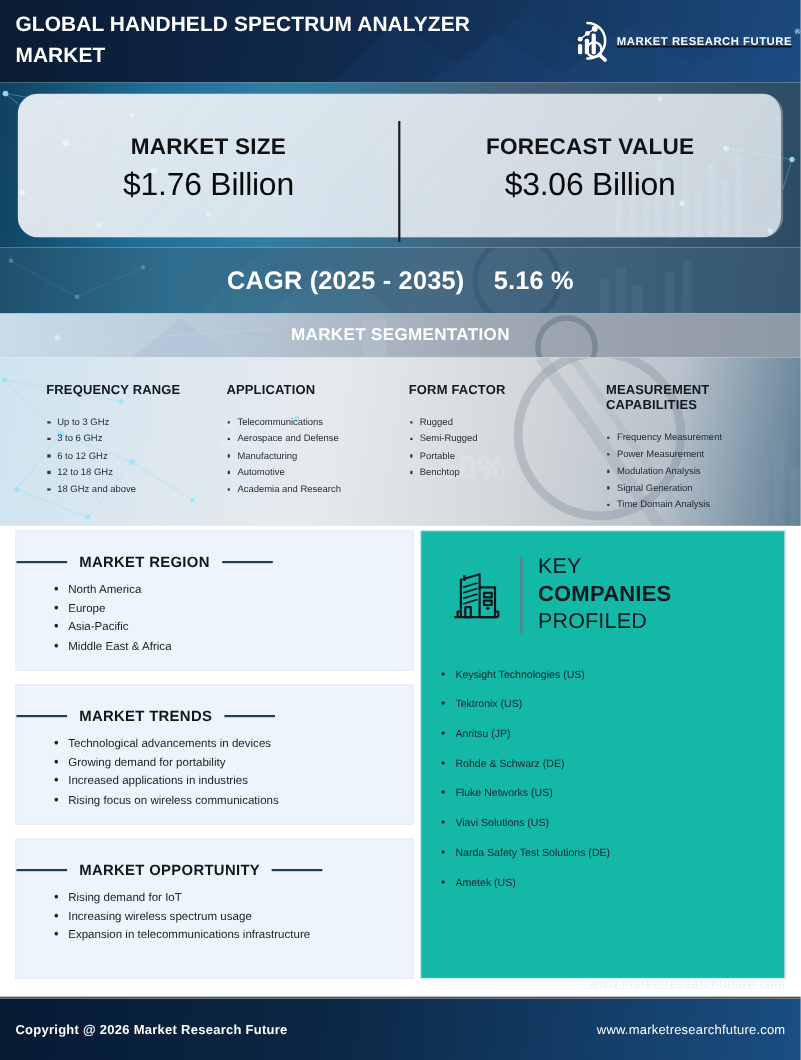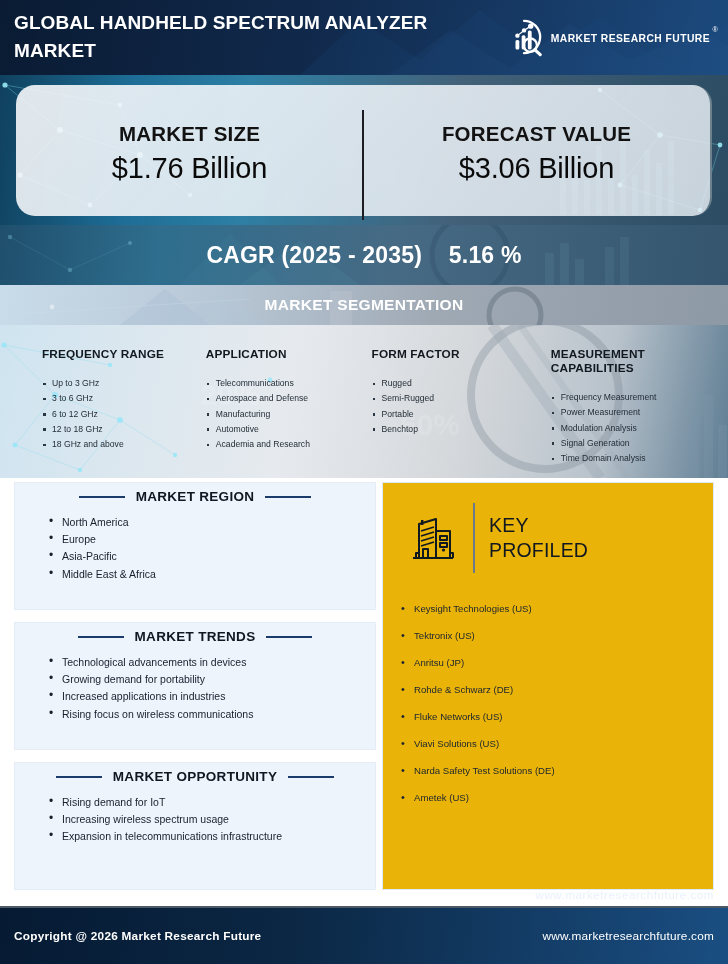--- a/index.html
+++ b/index.html
@@ -18,22 +18,22 @@
   .header-deco {
     position:absolute; left:300px; top:0; width:428px; height:75px;
     opacity:.35;
   }
   .header-title {
     position:absolute; left:14px; top:9px; width:430px;
     color:#ffffff; font-size:19px; font-weight:bold;
     line-height:28px; letter-spacing:.1px;
   }
   .logo-wrap {
-    position:absolute; right:18px; top:19px;
-    display:flex; align-items:center; gap:7px;
+    position:absolute; right:8px; top:19px;
+    display:flex; align-items:center; gap:7px;text-decoration:underline;
   }
   .logo-mark { width:38px; height:38px; display:block; }
   .logo-text {
     color:#ffffff; font-size:10.3px; font-weight:bold;
     letter-spacing:.45px; position:relative; white-space:nowrap;
   }
   .logo-reg {
     position:absolute; top:-7px; right:-8px;
     font-size:7px; font-weight:normal;
   }
@@ -126,41 +126,41 @@
 
   
   .card {
     position:absolute; left:14px; width:362px;
     background:#eef4fc; border:1px solid #e4ecf7;
   }
   #card-region { top:482px; height:128px; }
   #card-trends { top:622px; height:128px; }
   #card-oppty  { top:762px; height:128px; }
   .card-head {
-    display:flex; align-items:center; justify-content:center;
-    gap:11px; padding-top:6px; margin-bottom:10px;
+    display:flex; align-items:center; 
+    gap:11px; padding-top:20px; margin-bottom:10px;
   }
   .card-dash { width:46px; height:2px; background:#1b3c6b; }
   .card-title {
     font-size:13.5px; font-weight:bold; color:#0f1720; letter-spacing:.3px;
   }
   .card-list { list-style:none; padding:0 0 0 34px; }
   .card-list li {
     font-size:10.5px; color:#16202b; line-height:17.2px;
     padding-left:13px; position:relative;
   }
   .card-list li:before {
     content:"\2022"; position:absolute; left:0; top:-1px;
     font-size:12px; color:#16202b;
   }
 
   
   #panel-companies {
     position:absolute; left:382px; top:482px; width:332px; height:408px;
-    background:#eab308; border:1px solid #dbe9f8;
+    background:#14b8a6; border:1px solid #dbe9f8;
   }
   .kc-head {
     display:flex; align-items:center; gap:14px;
     padding:20px 0 0 22px;
   }
   .kc-icon { width:54px; height:54px; flex:0 0 54px; }
   .kc-bar { width:2px; height:70px; background:#6b7a88; }
   .kc-words { line-height:25px; }
   .kc-words span { display:block; font-size:19.5px; color:#111820; letter-spacing:.2px; }
   .kc-words span.bold { font-weight:bold; font-size:20px; }
@@ -459,20 +459,21 @@
         <line x1="16" y1="25" x2="29" y2="21"></line>
         <line x1="16" y1="30" x2="29" y2="26"></line>
         <line x1="16" y1="35" x2="29" y2="31"></line>
       </g>
       <circle cx="38.5" cy="39" r="1.6" fill="#101820"></circle>
       <rect x="16" y="9" width="2.4" height="5" fill="#101820"></rect>
     </svg>
     <span class="kc-bar"></span>
     <div class="kc-words">
       <span>KEY</span>
+      <span class="bold">COMPANIES</span>
       <span>PROFILED</span>
     </div>
   </div>
   <ul class="kc-list">
     <li>Keysight Technologies (US)</li>
     <li>Tektronix (US)</li>
     <li>Anritsu (JP)</li>
     <li>Rohde &amp; Schwarz (DE)</li>
     <li>Fluke Networks (US)</li>
     <li>Viavi Solutions (US)</li>

